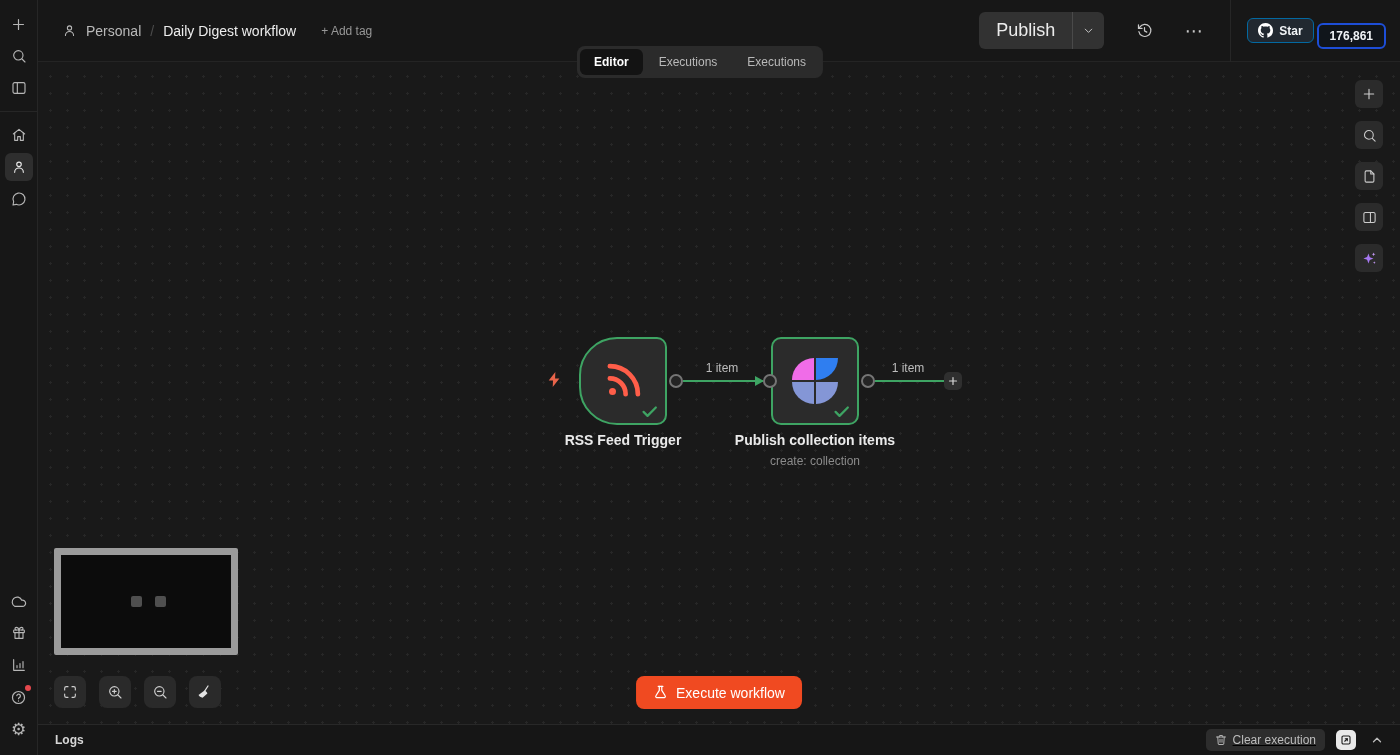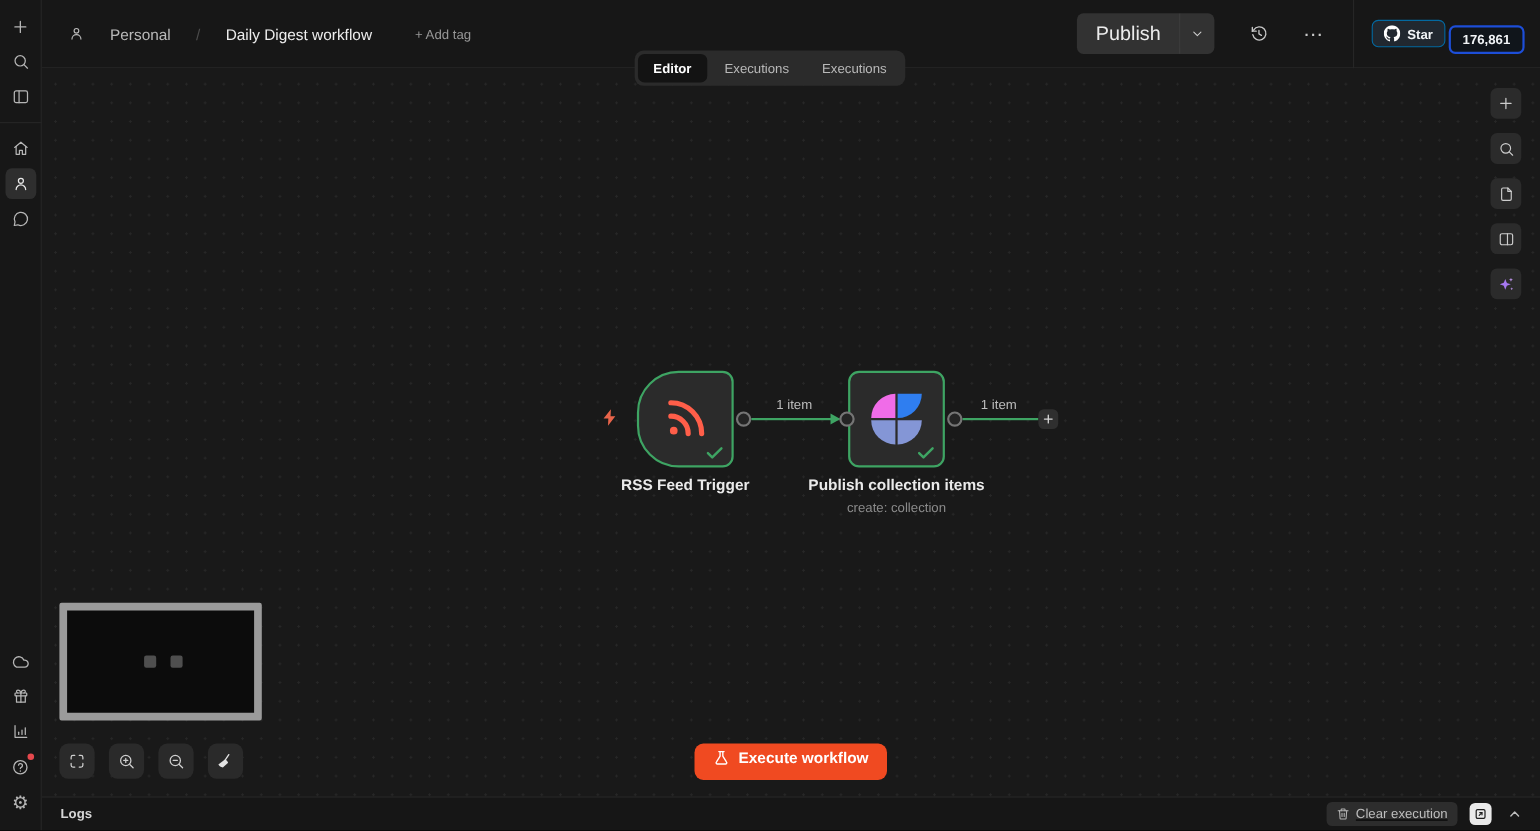--- a/index.html
+++ b/index.html
@@ -26,21 +26,21 @@
   .sb-divider { width:38px; height:1px; background:#262626; margin:7px 0; }
   .sb-spacer { flex:1; }
   .notif-dot { position:absolute; top:2px; right:2px; width:6px; height:6px; border-radius:50%; background:#e5484d; }
   .gear-glyph { font-size:17px; color:#b6b6b6; line-height:1; }
 
   
   .topbar {
     position:absolute; left:38px; top:0; right:0; height:62px; background:#171717;
     border-bottom:1px solid #242424; display:flex; align-items:center; z-index:20;
   }
-  .breadcrumb { display:flex; align-items:center; gap:23px; padding-left:24px; }
+  .breadcrumb { display:flex; align-items:center; gap:9px; padding-left:24px; }
   .bc-project { font-size:14px; color:#b9b9b9; }
   .bc-sep { font-size:14px; color:#4c4c4c; }
   .bc-name { font-size:14px; color:#ededed; font-weight:500; }
   .add-tag { font-size:12px; color:#979797; margin-left:16px; cursor:pointer; }
   .topbar-right { margin-left:auto; display:flex; align-items:center; height:100%; }
   .publish-split { display:flex; margin-right:26px; cursor:pointer; }
   .publish-main { background:#323232; color:#ececec; font-size:18px; font-weight:500; padding:8px 17px; border-radius:6px 0 0 6px; }
   .publish-caret { background:#323232; border-left:1px solid #4a4a4a; padding:0 9px; border-radius:0 6px 6px 0; display:flex; align-items:center; }
   .tb-iconbtn { width:28px; height:28px; display:flex; align-items:center; justify-content:center; margin-right:22px; cursor:pointer; border-radius:6px; }
   .ellipsis-glyph { font-size:18px; color:#c9c9c9; letter-spacing:1px; line-height:0; }
@@ -94,22 +94,22 @@
   .node-sublabel { position:absolute; transform:translateX(-50%); font-size:12px; color:#8b8b8b; white-space:nowrap; }
 
   
   .minimap { position:absolute; left:16px; top:486px; width:184px; height:107px; background:#0c0c0c; border:7px solid #9b9b9b; border-radius:2px; cursor:pointer; }
   .mm-node { position:absolute; width:11px; height:11px; background:#4f4f4f; border-radius:2px; }
   .canvas-controls { position:absolute; left:16px; top:614px; display:flex; gap:13px; }
   .cc-btn { width:32px; height:32px; background:#2a2a2a; border-radius:8px; display:flex; align-items:center; justify-content:center; cursor:pointer; }
 
   .execute-btn {
     position:absolute; left:50%; top:614px; transform:translateX(-50%);
-    height:33px; display:flex; align-items:flex-end; gap:8px; padding:12px 17px;
-    background:#f04a21; border:none; border-radius:8px; color:#fff; font-size:14px; font-weight:700;
+    height:33px; display:flex; align-items:center; gap:8px; padding:2px 17px;
+    background:#f04a21; border:none; border-radius:8px; color:#fff; font-size:14px; font-weight:400;
     font-family:"Liberation Sans", sans-serif; cursor:pointer; white-space:nowrap;
   }
 
   
   .logsbar {
     position:absolute; left:38px; bottom:0; right:0; height:31px; background:#161616;
     border-top:1px solid #282828; display:flex; align-items:center; padding:0 13px 0 17px; z-index:20;
   }
   .logs-title { font-size:12px; font-weight:700; color:#d6d6d6; }
   .logs-right { margin-left:auto; display:flex; align-items:center; gap:11px;text-decoration:underline; }

